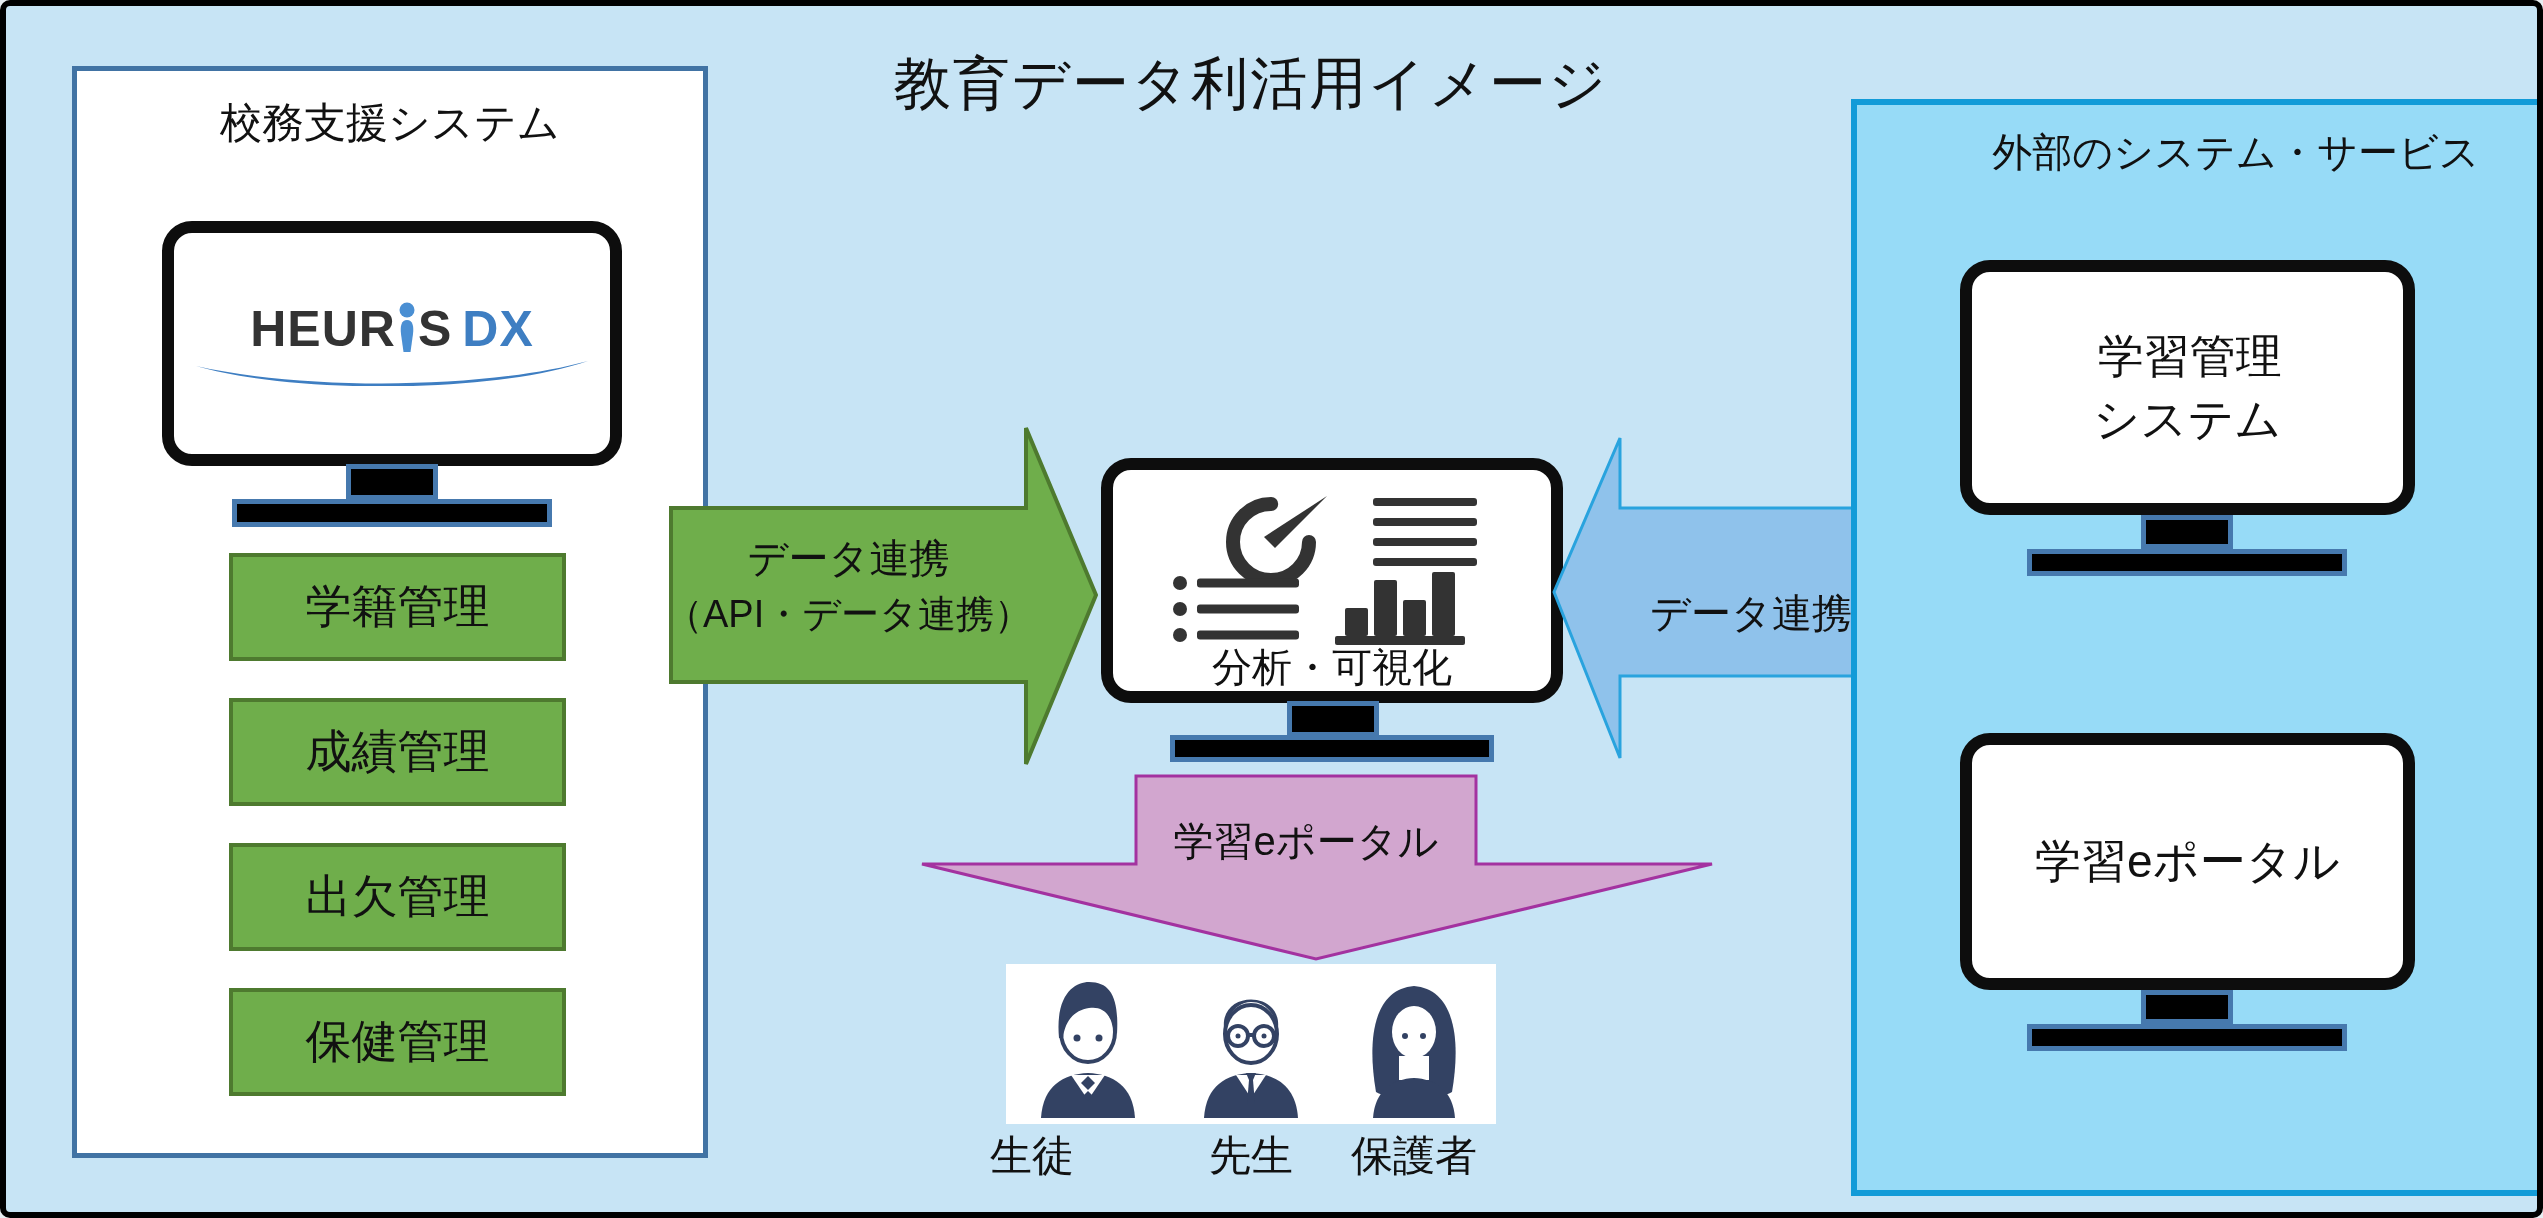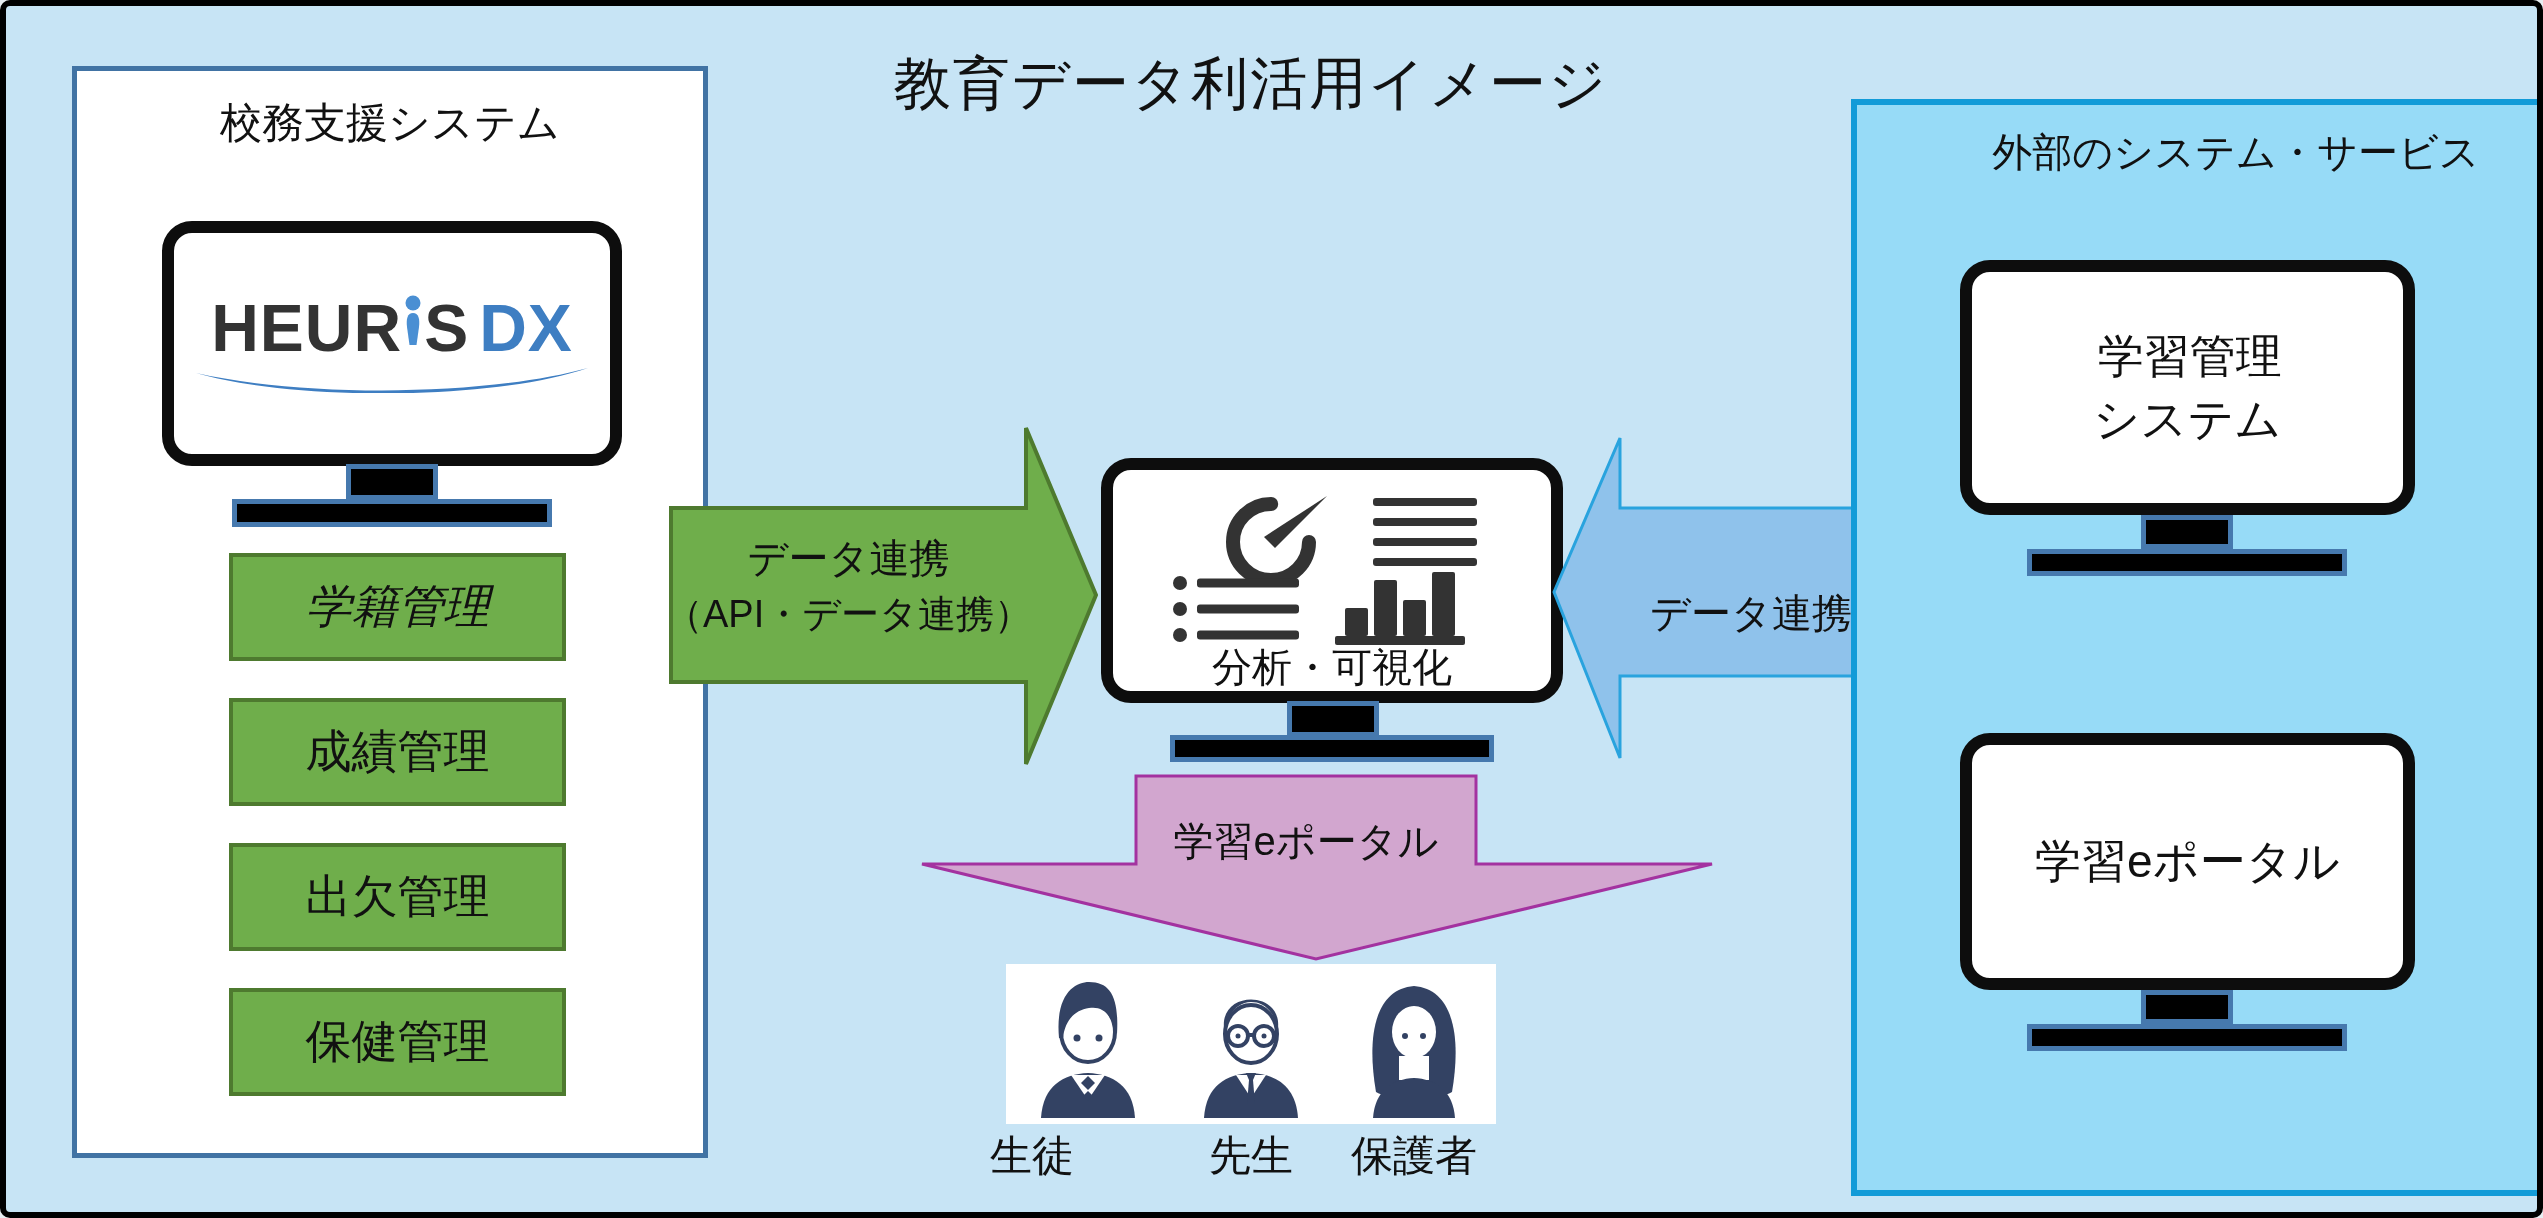--- a/index.html
+++ b/index.html
@@ -13,21 +13,21 @@
   .ctr{text-align:center;}
   .title{left:745px;top:40px;width:1000px;font-size:57px;letter-spacing:2px;}
   
   .left-panel{left:66px;top:60px;width:636px;height:1092px;background:#fff;border:5px solid #4173A4;}
   .panel-title{left:0;right:0;top:24px;font-size:42px;}
   .monitor-screen{position:absolute;background:#fff;border:12px solid #0d0d0d;border-radius:30px;}
   .stand-neck{position:absolute;background:#000;border:5px solid #4679AE;}
   .stand-base{position:absolute;background:#000;border:5px solid #4679AE;}
   .heuris-screen{left:85px;top:150px;width:460px;height:245px;display:flex;align-items:center;justify-content:center;}
   .logo{display:flex;flex-direction:column;align-items:center;}
-  .logo-row{display:flex;font-size:66px;font-weight:700;letter-spacing:1px;line-height:1;}
+  .logo-row{display:flex;align-items:flex-end;font-size:50px;font-weight:700;letter-spacing:1px;line-height:1;}
   .logo-dark{color:#333;}
   .logo-blue{color:#3E7EC2;margin-left:10px;}
   .module{left:152px;width:337px;height:108px;background:#6FAE4B;border:4px solid #4E7A2F;
           display:flex;align-items:center;justify-content:center;font-size:46px;}
   
   .center-screen{left:1095px;top:452px;width:462px;height:245px;}
   .analysis-label{left:0;right:0;top:170px;font-size:40px;}
   
   .arrow-text{font-size:40px;line-height:1.45;white-space:nowrap;margin-top:18px;}
   
@@ -62,21 +62,21 @@
           <span class="logo-blue">DX</span>
         </div>
         <svg width="400" height="28" viewBox="0 0 400 28" style="margin-top:4px;">
           <path d="M4,8 C110,32 290,32 396,3 C300,36 100,36 4,8 Z" fill="#3E7EC2"></path>
         </svg>
       </div>
     </div>
     <div class="stand-neck" style="left:269px;top:393px;width:92px;height:36px;"></div>
     <div class="stand-base" style="left:155px;top:428px;width:320px;height:28px;"></div>
 
-    <div class="abs module" style="top:482px;font-style:italic;">学籍管理</div>
+    <div class="abs module" style="top:482px;">学籍管理</div>
     <div class="abs module" style="top:627px;">成績管理</div>
     <div class="abs module" style="top:772px;">出欠管理</div>
     <div class="abs module" style="top:917px;">保健管理</div>
   </section>
 
   <svg class="abs" style="left:660px;top:416px;" width="436" height="348" viewBox="0 0 436 348">
     <polygon points="5,86 360,86 360,6 430,173 360,342 360,260 5,260" fill="#6FAE4B" stroke="#4E7A2F" stroke-width="4"></polygon>
   </svg>
   <div class="abs ctr arrow-text" style="left:650px;top:505px;width:385px;">
     <div>データ連携</div>

